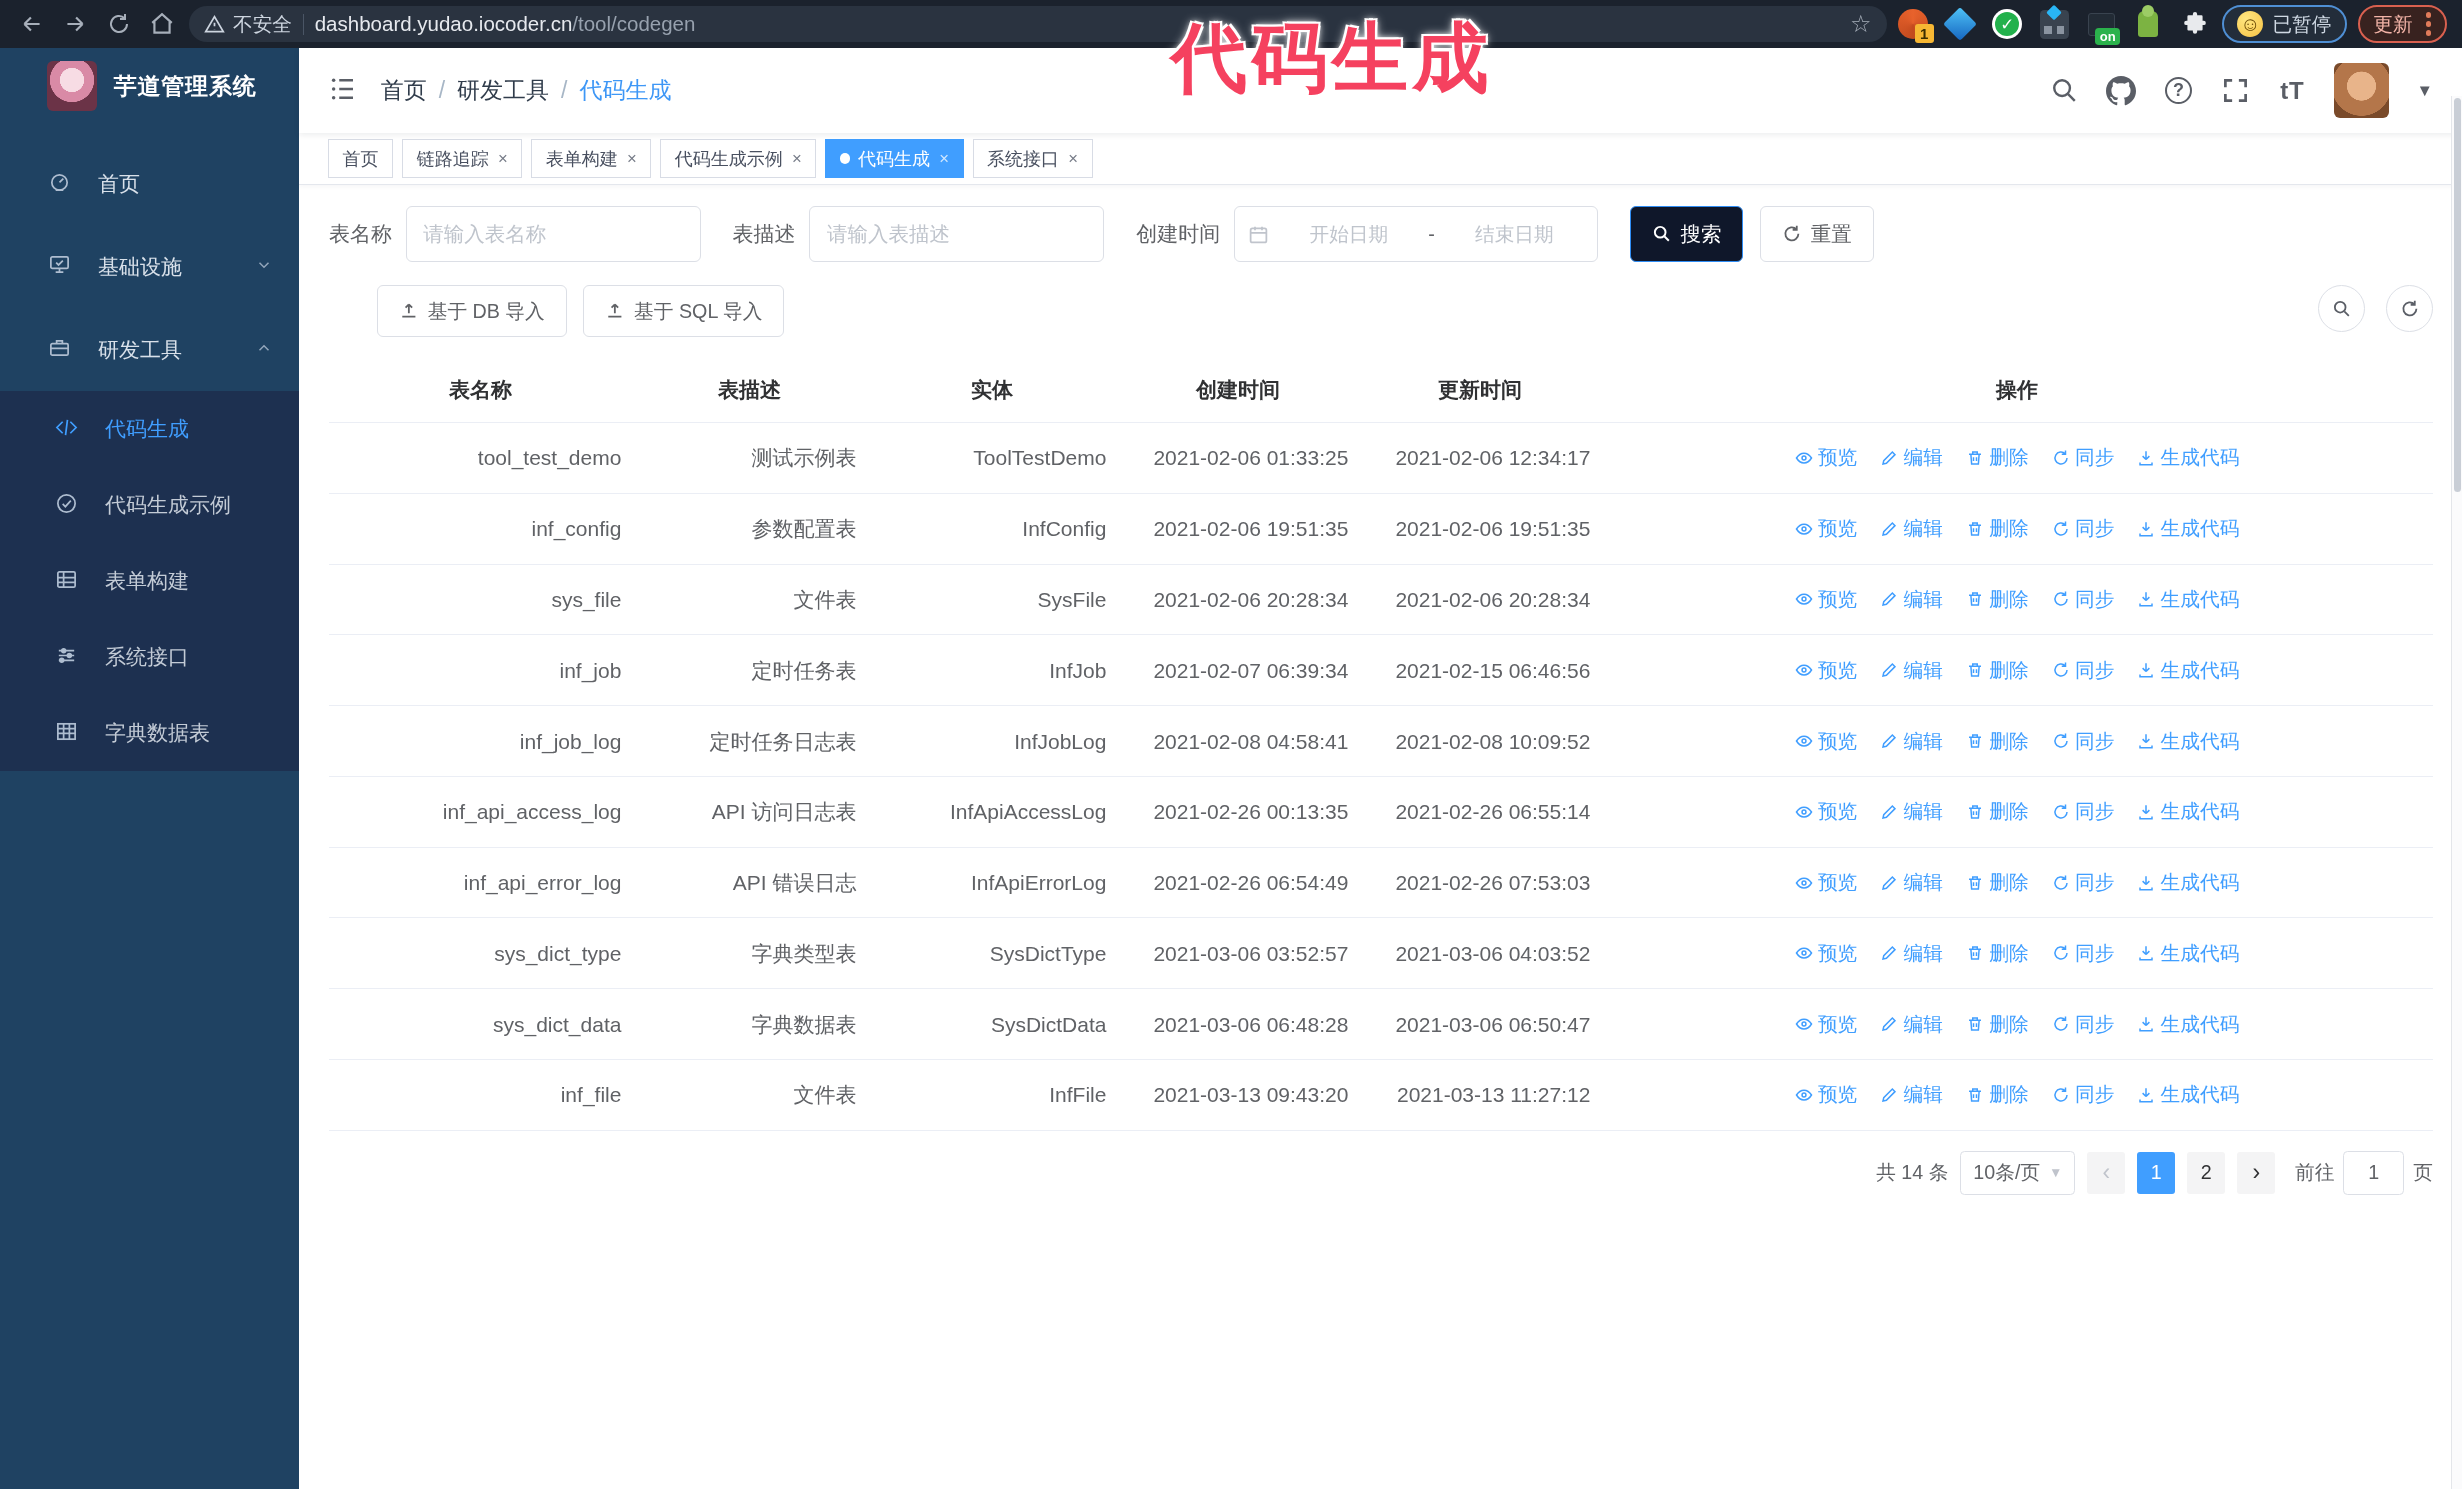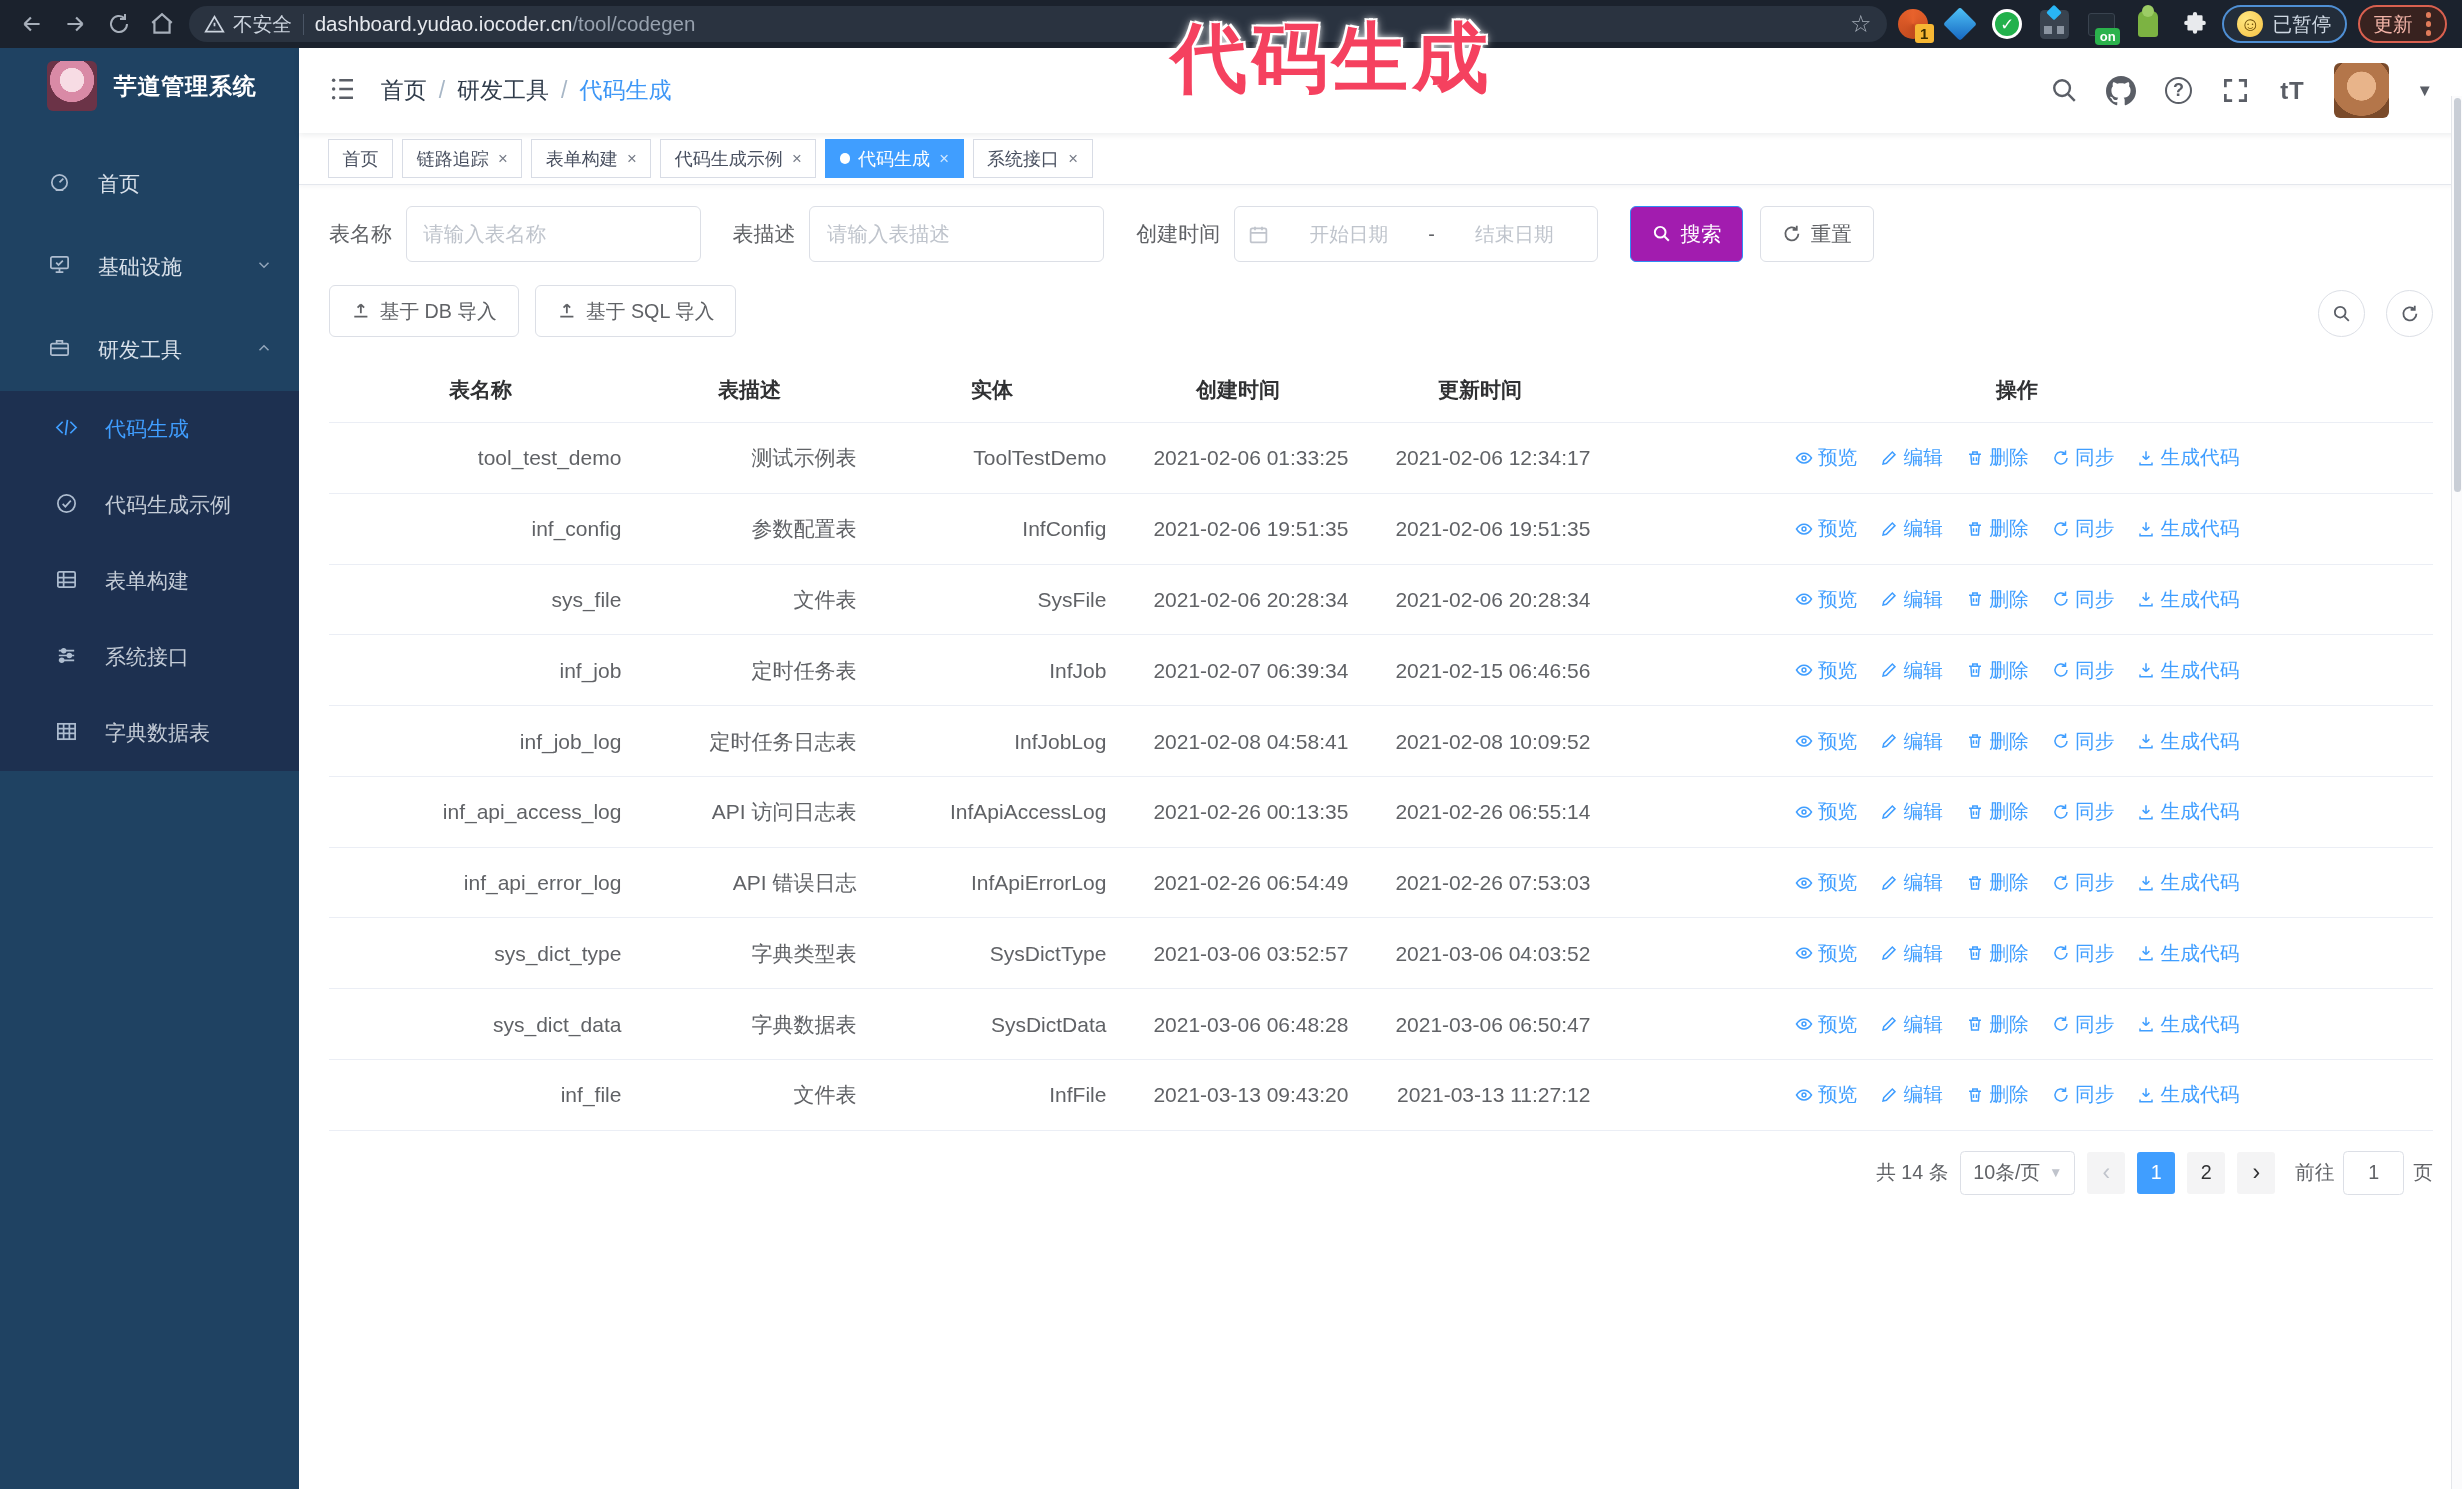--- a/index.html
+++ b/index.html
@@ -74,23 +74,23 @@
   .content { padding:21px 29px 0 30px; flex:1; display:flex; flex-direction:column; }
   .search-row { display:flex; align-items:center; gap:0; }
   .form-item { display:flex; align-items:center; margin-right:32px; }
   .form-label { font-size:21px; color:#606266; margin-right:13.6px; white-space:nowrap; }
   .inp { width:295px; height:56px; border:1.5px solid #dcdfe6; border-radius:6px; padding:0 16.7px; font-size:20.5px; color:#606266; font-family:inherit; }
   .inp::placeholder { color:#bfc4cc; }
   .daterange { width:364px; height:56px; border:1.5px solid #dcdfe6; border-radius:6px; display:flex; align-items:center; padding:0 13.6px; gap:10.6px; color:#bfc4cc; font-size:19.7px; }
   .daterange .dr-sep { color:#606266; flex:0 0 auto; }
   .daterange span.ph { flex:1; text-align:center; }
   .btn { height:56px; display:inline-flex; align-items:center; gap:9px; padding:0 21px; border-radius:6px; font-size:20.5px; cursor:pointer; border:1.5px solid #dcdfe6; background:#fff; color:#606266; white-space:nowrap; }
-  .btn.primary { background:#a21caf; border-color:#2f8df5; color:#fff; }
+  .btn.primary { background:#0f172a; border-color:#2f8df5; color:#fff; }
   .btn + .btn { margin-left:16.7px; }
-  .toolbar-row { display:flex; align-items:flex-end; margin-top:23px; }
+  .toolbar-row { display:flex; align-items:flex-start; margin-top:23px;margin-left:48px; }
   .toolbar-row .btn { height:52px; font-size:19.7px; }
   .tool-right { margin-left:auto; display:flex; gap:21px; }
   .circle-btn { width:47px; height:47px; border-radius:50%; border:1.5px solid #dcdfe6; background:#fff; color:#5a5e66; display:flex; align-items:center; justify-content:center; cursor:pointer; }
 
   
   table { width:100%; border-collapse:collapse; margin-top:21px; table-layout:fixed; }
   th { font-size:21px; color:#303133; font-weight:bold; padding:18px 7.6px; border-bottom:1.5px solid #ebeef5; text-align:center; }
   td { font-size:21px; color:#606266; padding:17.4px 10.6px; border-bottom:1.5px solid #ebeef5; text-align:right; word-break:break-all; line-height:35px; }
   tbody tr:nth-child(-n+2) td { word-break:normal; white-space:nowrap; }
   .ops { display:flex; justify-content:center; align-items:center; gap:23px; white-space:nowrap; }

